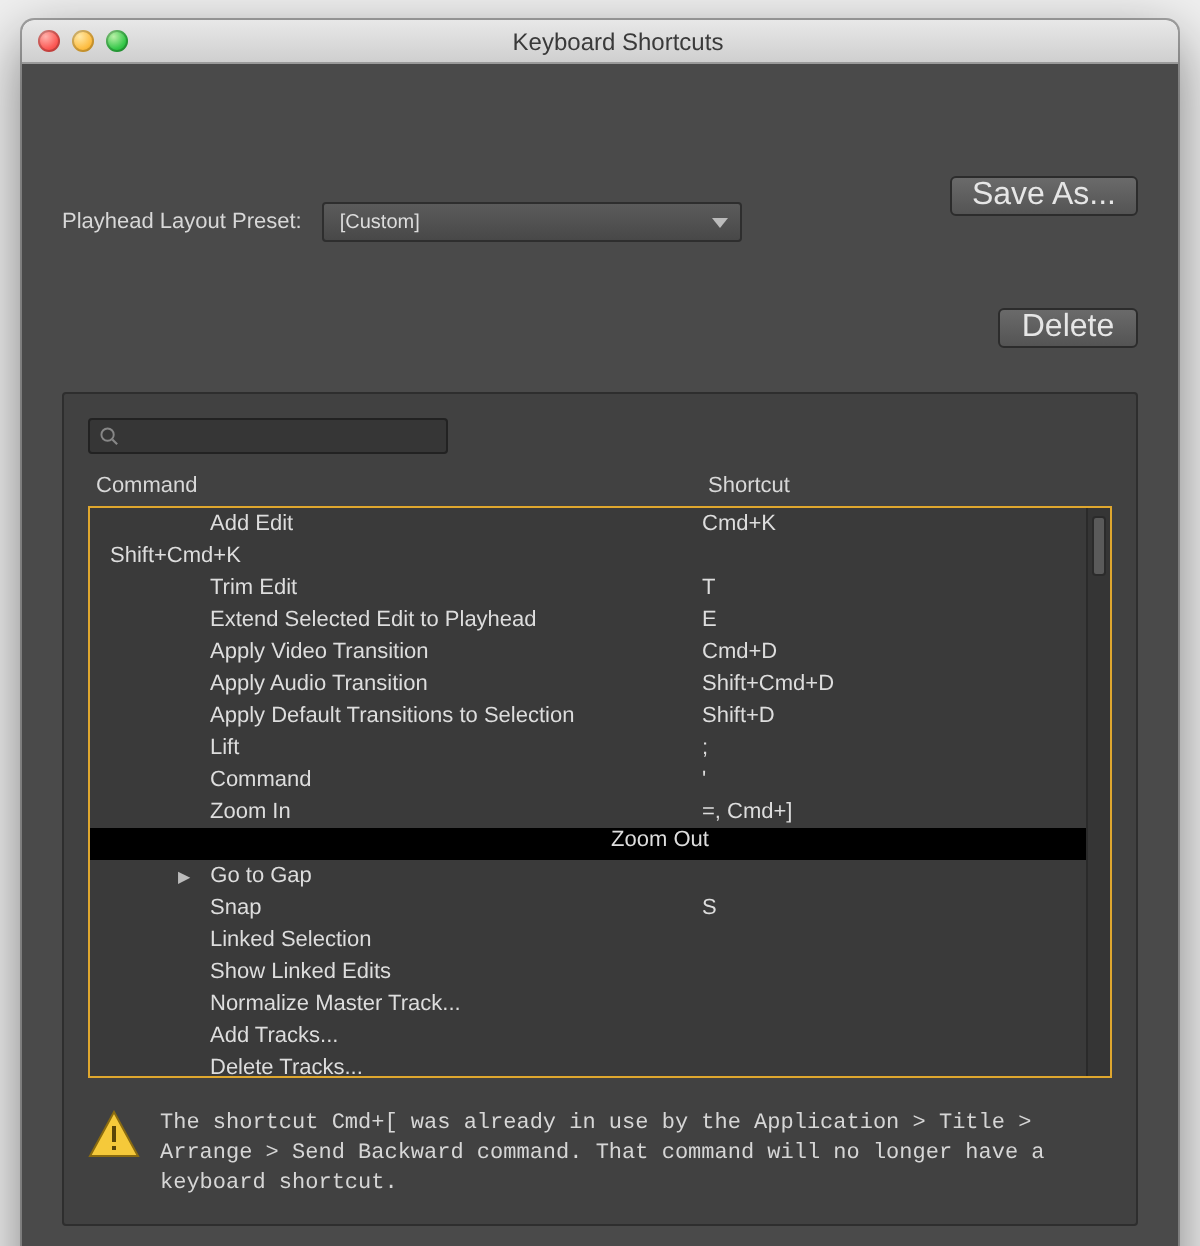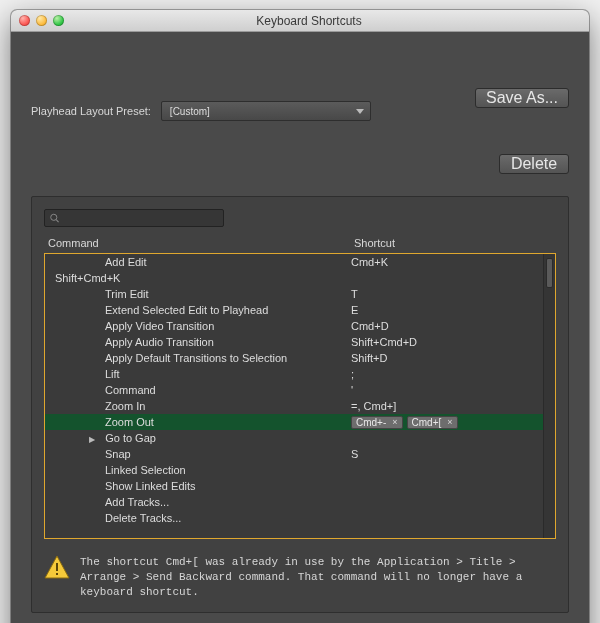--- a/index.html
+++ b/index.html
@@ -145,21 +145,21 @@
     border: 1px solid #2b2b2b;
     border-radius: 2px;
   }
   .rows { padding: 0; }
   .row {
     display: flex;
     align-items: center;
     height: 16px;
     padding-left: 4px;
   }
-  .row.sel { background: #14532d; }
+  .row.sel { background: #000000; flex-direction: column; }
   .row .cmd {
     flex: 0 0 296px;
     padding-left: 56px;
     color: #ddd;
     white-space: nowrap;
   }
   .row.indent1 .cmd { padding-left: 30px; }
   .row .short {
     flex: 1;
     padding-left: 6px;
@@ -308,20 +308,24 @@
             </div>
             <div class="row">
               <div class="cmd">Linked Selection</div>
               <div class="short"></div>
             </div>
             <div class="row">
               <div class="cmd">Show Linked Edits</div>
               <div class="short"></div>
             </div>
             <div class="row">
+              <div class="cmd">Normalize Master Track...</div>
+              <div class="short"></div>
+            </div>
+            <div class="row">
               <div class="cmd">Add Tracks...</div>
               <div class="short"></div>
             </div>
             <div class="row">
               <div class="cmd">Delete Tracks...</div>
               <div class="short"></div>
             </div>
           </div>
         <div class="scrollbar">
           <div class="scrollthumb"></div>

